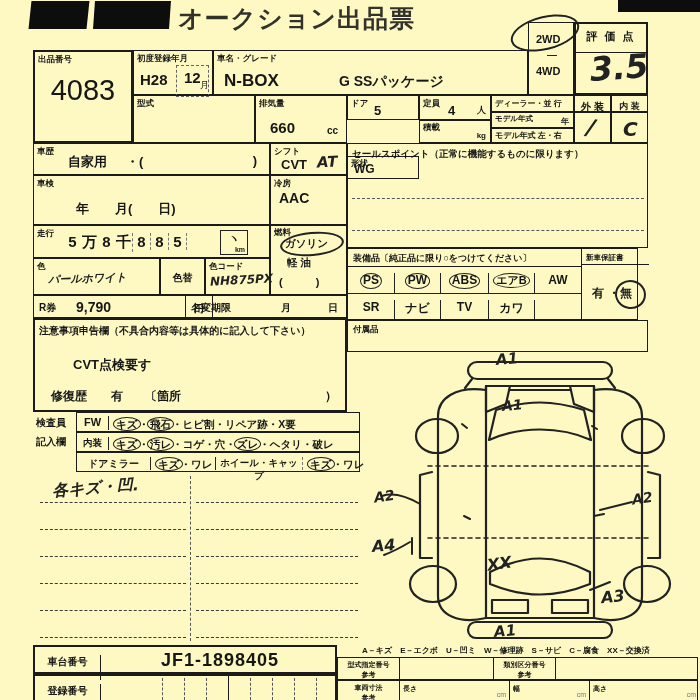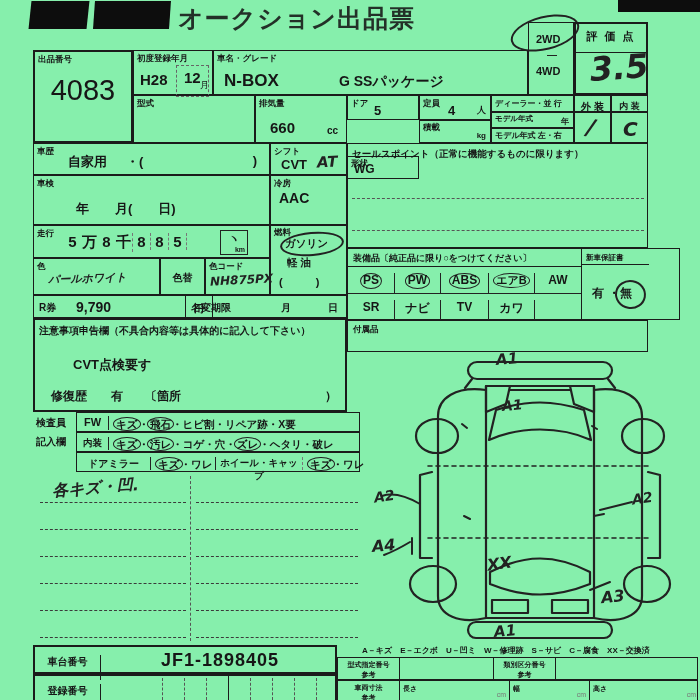--- a/index.html
+++ b/index.html
@@ -1,16 +1,16 @@
 <!DOCTYPE html>
 <html><head>
 <meta charset="utf-8">
 <style>
   html,body{margin:0;padding:0;}
-  .sheet{position:relative;width:700px;height:700px;background:#86efac;overflow:hidden;
+  .sheet{position:relative;width:700px;height:700px;background:#fef9c3;overflow:hidden;
     font-family:"Liberation Sans","DejaVu Sans",sans-serif;color:#161616;}
   .b{position:absolute;box-sizing:border-box;border:1.7px solid #1b1b1b;}
   .abs{position:absolute;box-sizing:border-box;}
   .lb{font-size:8.5px;font-weight:bold;line-height:1;}
   .val{font-weight:bold;}
   .hand{font-family:"DejaVu Sans",sans-serif;font-style:italic;font-weight:bold;color:#222;}
   .circ{border:1.7px solid #222;border-radius:50%;padding:0 2px;margin:0 -2px;display:inline-block;line-height:1.15;}
   .ellipse{position:absolute;border:2px solid #222;border-radius:50%;background:transparent;}
   .dashline{position:absolute;border-top:1.3px dashed #555;height:0;}
   .vdash{position:absolute;border-left:1.3px dashed #555;width:0;}
@@ -175,21 +175,21 @@
     <span class="abs val" style="left:5px;top:5px;font-size:10px;">R券</span>
     <span class="abs val" style="left:42px;top:3px;font-size:14px;">9,790</span>
     <span class="abs" style="right:8px;top:6px;font-size:10px;font-weight:bold;">円</span>
   </div>
   <div class="b" style="left:185px;top:295px;width:162px;height:23px;">
     <span class="abs val" style="left:5px;top:5px;font-size:10px;">名変期限</span>
     <span class="abs val" style="left:95px;top:5px;font-size:10px;">月</span>
     <span class="abs val" style="right:8px;top:5px;font-size:10px;">日</span>
   </div>
 
-  <div class="b" style="left:347px;top:248px;width:333px;height:72px;">
+  <div class="b" style="left:347px;top:248px;width:291px;height:72px;">
     <span class="lb abs" style="left:5px;top:5px;font-size:9px;">装備品〔純正品に限り○をつけてください〕</span>
     <div class="abs" style="left:233px;top:0;width:68px;height:16px;border-left:1.7px solid #1b1b1b;border-bottom:1.7px solid #1b1b1b;">
       <span class="abs" style="left:4px;top:4px;font-size:7.5px;font-weight:bold;">新車保証書</span>
     </div>
     <div class="abs" style="left:233px;top:16px;width:68px;height:56px;border-left:1.7px solid #1b1b1b;">
       <span class="abs val" style="left:10px;top:20px;font-size:12px;">有</span>
       <span class="abs val" style="left:26px;top:20px;font-size:12px;">・</span>
       <span class="abs val" style="left:38px;top:20px;font-size:12px;">無</span>
     </div>
     <div class="abs" style="left:0;top:17px;width:233px;height:27px;border-top:1.7px solid #1b1b1b;">

